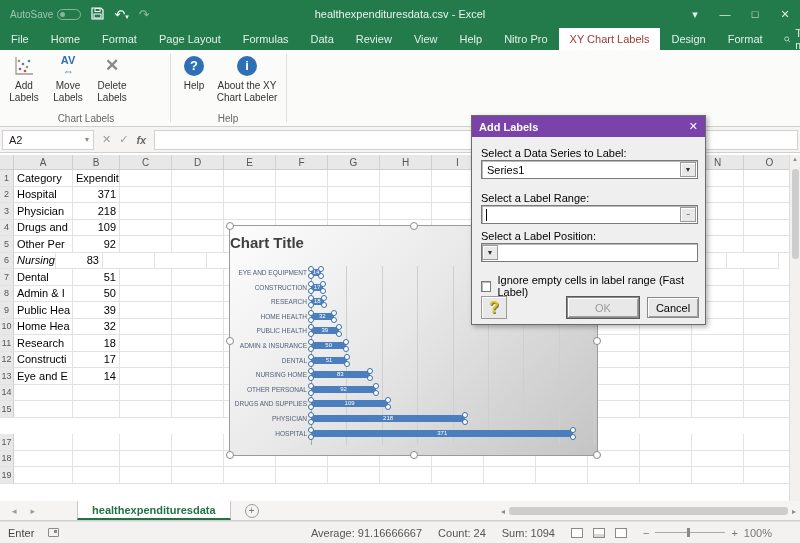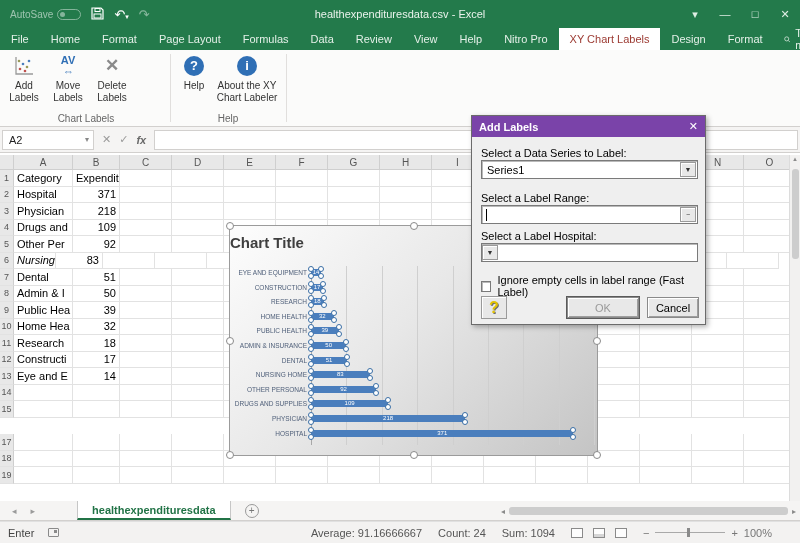--- a/index.html
+++ b/index.html
@@ -690,21 +690,21 @@
   <div class="dlg-field" style="top:44px">
     <span class="val">Series1</span>
     <span class="drop">▼</span>
   </div>
   <div class="dlg-label" style="top:76px">Select a Label Range:</div>
   <div class="dlg-field" style="top:89px">
     <span class="caret"></span>
     <span class="val"></span>
     <span class="drop">−</span>
   </div>
-  <div class="dlg-label" style="top:114px">Select a Label Hospital:</div>
+  <div class="dlg-label" style="top:114px">Select a Label Position:</div>
   <div class="dlg-field" style="top:127px">
     <span class="drop">▼</span>
   </div>
   <div class="dlg-check" style="top:158px">
     <span class="checkbox"></span>
     <span>Ignore empty cells in label range (Fast Label)</span>
   </div>
   <div class="help-btn" style="top:180px">
     <span class="help-q">?</span>
   </div>

